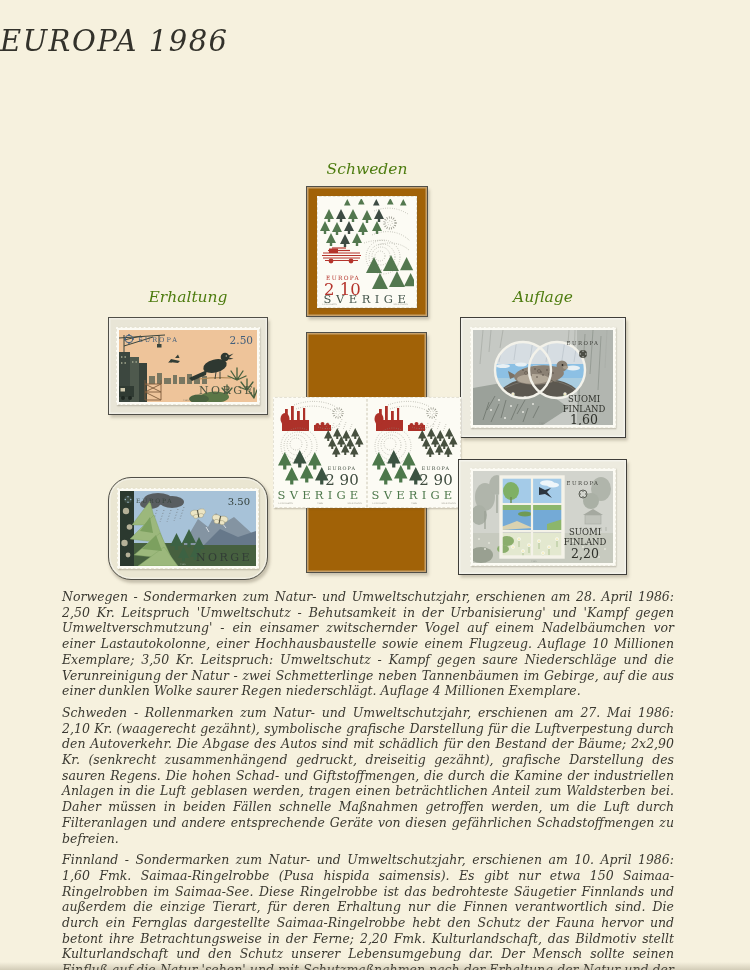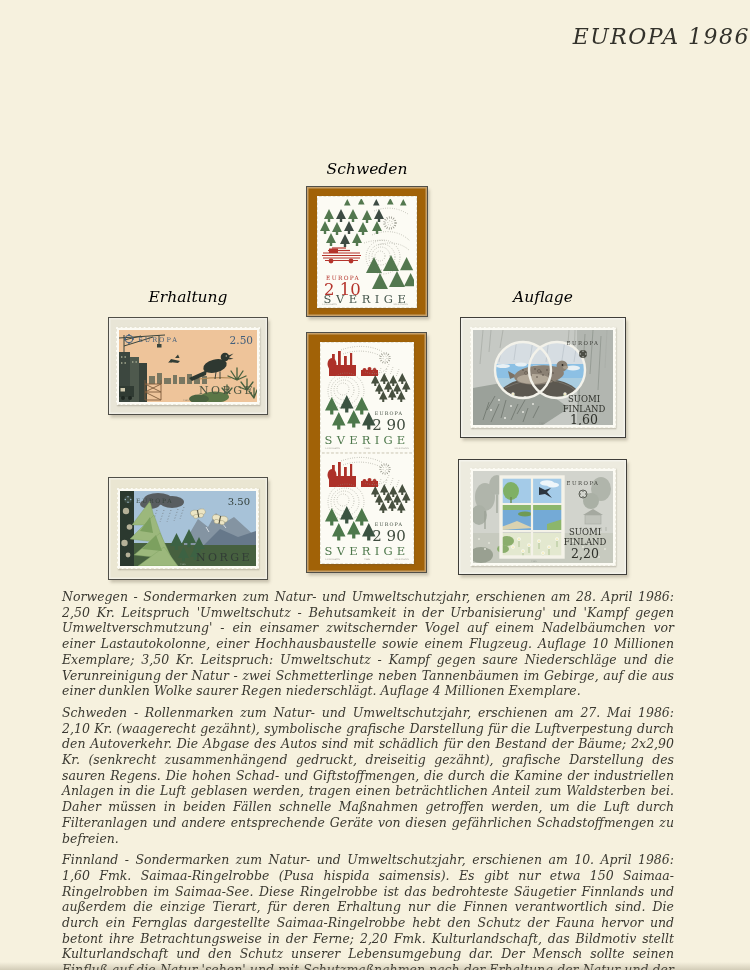--- a/index.html
+++ b/index.html
@@ -7,62 +7,62 @@
     position:relative; width:750px; height:970px; overflow:hidden;
     background:#f6f1de;
     font-family:"DejaVu Serif", serif;
   }
   #page::after{
     content:""; position:absolute; left:0; right:0; bottom:0; height:8px;
     background:linear-gradient(to bottom, rgba(0,0,0,0), rgba(120,110,85,.28));
     pointer-events:none;
   }
   .page-title{
-    position:absolute; left:0; right:0; top:24px; text-align:right;
-    font-style:italic; font-size:22px; letter-spacing:1.5px; color:#33322b;
+    position:absolute; left:0; right:0; top:24px; text-align:left;
+    font-style:italic; font-size:29px; letter-spacing:1.5px; color:#33322b;
   }
   .country-label{
-    position:absolute; font-style:italic; font-size:15.5px; color:#000000; text-align:center;
+    position:absolute; font-style:italic; font-size:15.5px; color:#4d7c0f; text-align:center;
   }
   .lbl-sweden {left:306px; width:122px; top:160px;}
   .lbl-norway {left:108px; width:160px; top:288px;}
   .lbl-finland{left:460px; width:166px; top:288px;}
 
   .mount{
     position:absolute; box-sizing:border-box;
     border:1.5px solid #504f48; background:#a16207;
     box-shadow:1.5px 2.5px 3px rgba(110,100,80,.35), inset 0 0 0 1.5px rgba(255,255,255,.4);
     display:flex; align-items:center; justify-content:center;
   }
   .m-s210 {left:306px; top:186px; width:122px; height:131px; --pf:#e4e1d4;}
   .m-s290 {left:306px; top:332px; width:121px; height:241px; --pf:#e4e1d4;}
   .m-n250 {left:108px; top:317px; width:160px; height:98px;  background:#e8e5d6; --pf:#e8e5d6;}
   .m-f160 {left:460px; top:317px; width:166px; height:121px; background:#edebdf; --pf:#edebdf; border-color:#3f3e39;}
-  .m-n350 {left:108px; top:477px; width:160px; height:103px; background:#eae6d2; --pf:#eae6d2;}
+  .m-n350 {left:108px; top:477px; width:160px; height:103px; background:#eae6d2;border-radius:23px; --pf:#eae6d2;}
   .m-f220 {left:458px; top:459px; width:169px; height:116px; background:#edebdf; --pf:#edebdf; border-color:#3f3e39;}
 
   .stamp{
     box-sizing:border-box; position:relative; background:#fcfbf4; padding:3px;
     box-shadow:0.5px 1px 1.5px rgba(90,85,70,.4);
     background-image:
       radial-gradient(circle, var(--pf,#e4e1d4) 1.1px, rgba(0,0,0,0) 1.4px),
       radial-gradient(circle, var(--pf,#e4e1d4) 1.1px, rgba(0,0,0,0) 1.4px),
       radial-gradient(circle, var(--pf,#e4e1d4) 1.1px, rgba(0,0,0,0) 1.4px),
       radial-gradient(circle, var(--pf,#e4e1d4) 1.1px, rgba(0,0,0,0) 1.4px);
     background-size:4.6px 4px, 4.6px 4px, 4px 4.6px, 4px 4.6px;
     background-position:1px -2px, 1px calc(100% + 2px), -2px 1px, calc(100% + 2px) 1px;
     background-repeat:repeat-x, repeat-x, repeat-y, repeat-y;
   }
   .s-s210{width:100px; height:112px;}
   .s-s290{width:94px;  height:111px;}
   .s-n250{width:144px; height:78px;}
   .s-f160{width:146px; height:101px;}
   .s-n350{width:142px; height:81px;}
   .s-f220{width:146px; height:98px;}
-  .pair{display:flex; flex-direction:column;}
+  .pair{display:flex; flex-direction:row;}
   .stamp svg{display:block; width:100%; height:100%;}
 
   .textblock{
     position:absolute; left:62px; top:589px; width:628px;
     font-style:italic; font-size:12.5px; line-height:15.7px;
     text-align:justify; color:#3a3931;
   }
   .textblock p{margin:0 16px 6px 0;}
   .smudge{
     position:absolute; left:420px; top:861px; width:13px; height:5px;

